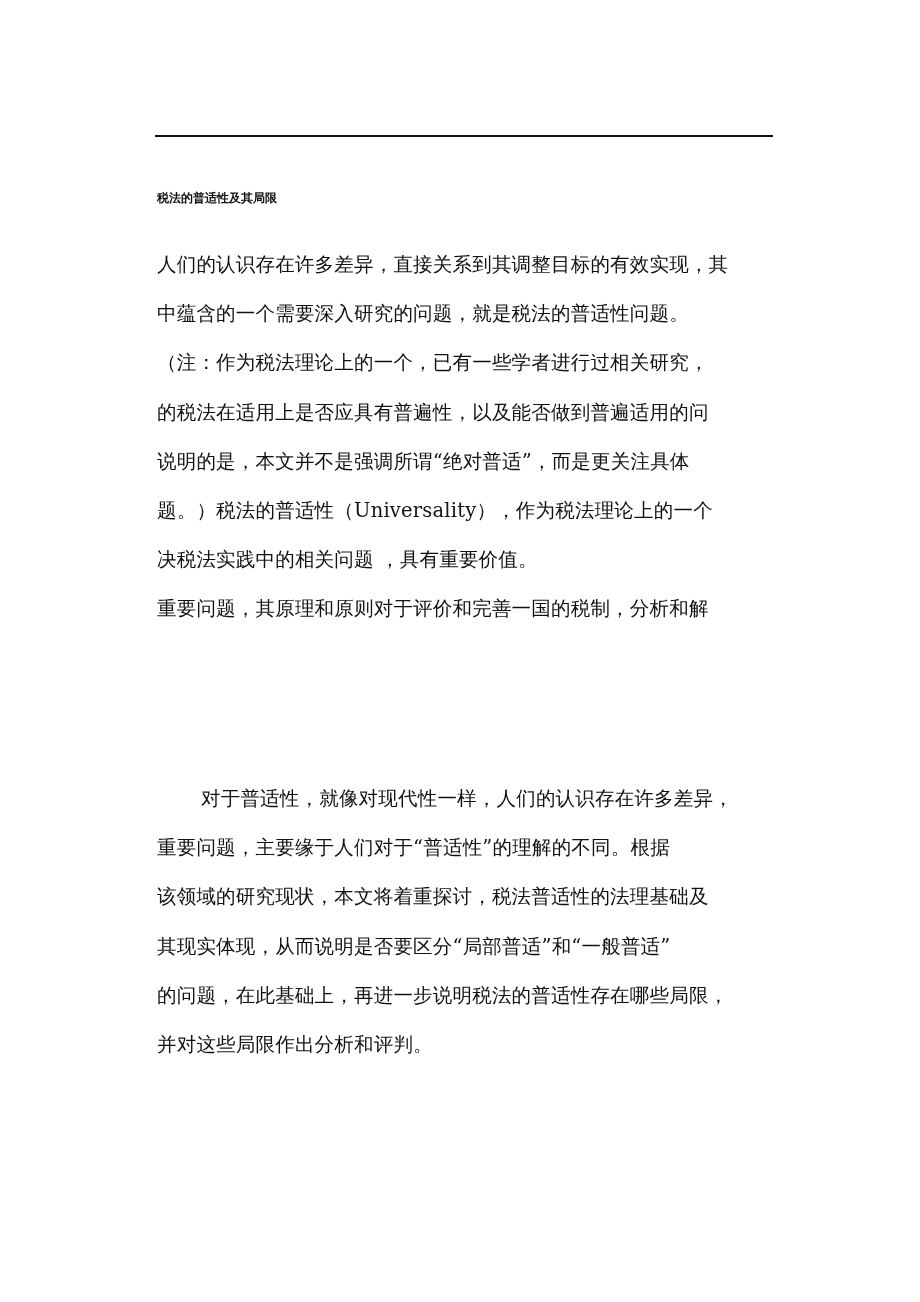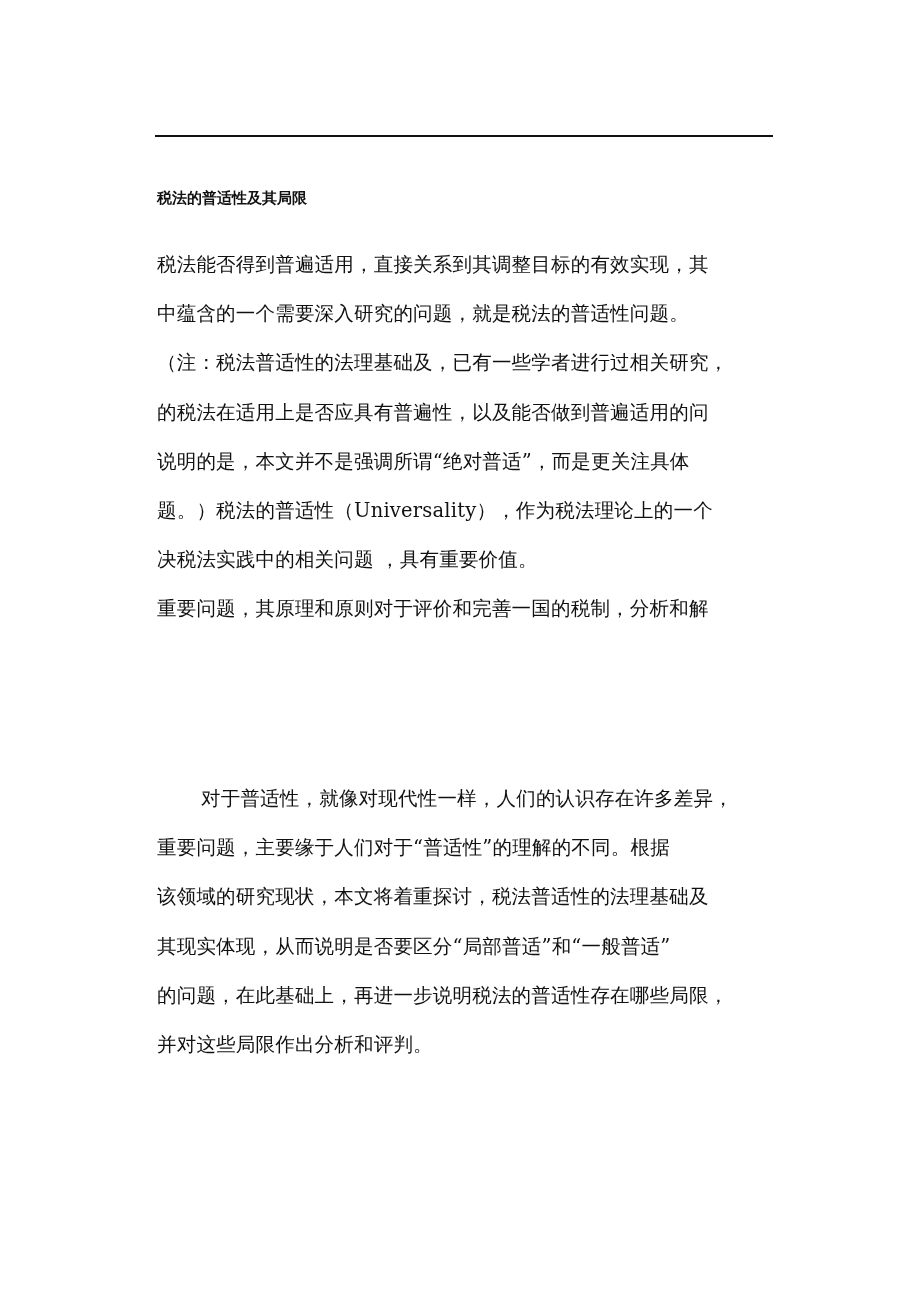--- a/index.html
+++ b/index.html
@@ -28,21 +28,21 @@
       left: 155px;
       top: 135px;
       width: 618px;
       height: 0;
       border-top: 2px solid #111111;
     }
     .title {
       position: absolute;
       left: 157px;
       top: 186px;
-      font-size: 15px;
+      font-size: 12px;
       font-weight: bold;
       line-height: 24px;
       white-space: nowrap;
       letter-spacing: 0px;
       text-align: center;
     }
     .para {
       position: absolute;
       left: 157px;
       width: 620px;
@@ -60,23 +60,23 @@
   </style>
 </head>
 <body>
 
 <div class="page">
   <div class="rule"></div>
 
   <div class="title">税法的普适性及其局限</div>
 
   <div class="para p1">
-    <div class="line">税法能否得到普遍适用，直接关系到其调整目标的有效实现，其</div>
+    <div class="line">人们的认识存在许多差异，直接关系到其调整目标的有效实现，其</div>
     <div class="line">中蕴含的一个需要深入研究的问题，就是税法的普适性问题。</div>
-    <div class="line">（注：税法普适性的法理基础及，已有一些学者进行过相关研究，</div>
+    <div class="line">（注：作为税法理论上的一个，已有一些学者进行过相关研究，</div>
     <div class="line">的税法在适用上是否应具有普遍性，以及能否做到普遍适用的问</div>
     <div class="line">说明的是，本文并不是强调所谓“绝对普适”，而是更关注具体</div>
     <div class="line">题。）税法的普适性（Universality），作为税法理论上的一个</div>
     <div class="line">决税法实践中的相关问题 ，具有重要价值。</div>
     <div class="line">重要问题，其原理和原则对于评价和完善一国的税制，分析和解</div>
   </div>
 
   <div class="para p2">
     <div class="line indent">对于普适性，就像对现代性一样，人们的认识存在许多差异，</div>
     <div class="line">重要问题，主要缘于人们对于“普适性”的理解的不同。根据</div>

